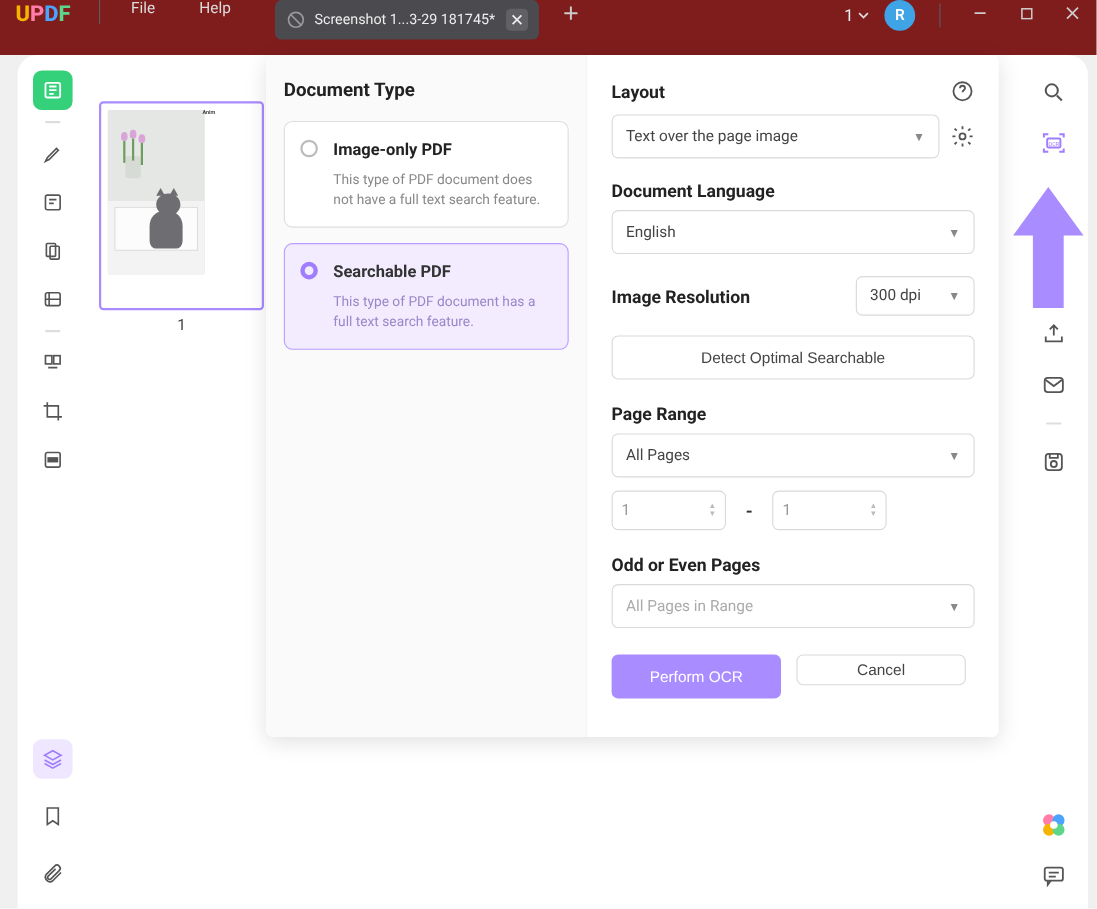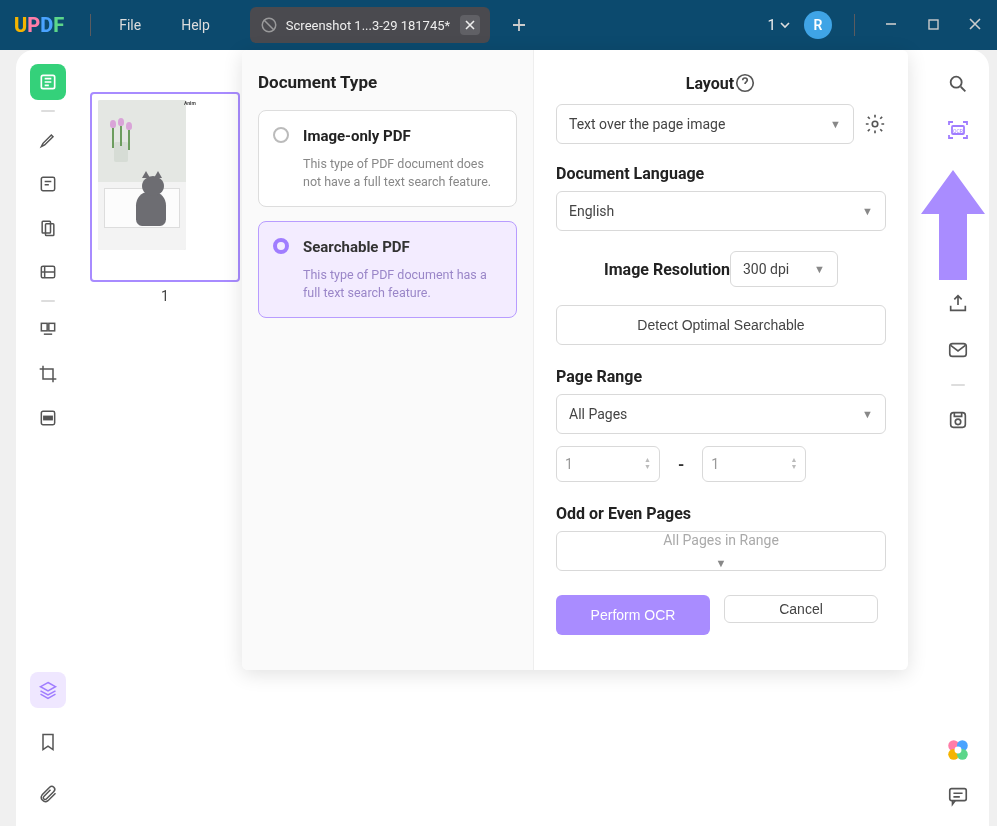--- a/index.html
+++ b/index.html
@@ -9,23 +9,23 @@
     background: #f0f0f0;
     width: 997px;
     height: 826px;
     overflow: hidden;
     position: relative;
   }
 
   
   .titlebar {
     height: 50px;
-    background: #0c4a6e;
+    background: #7f1d1d;
     display: flex;
-    align-items: center;
+    align-items: flex-start;
     color: #ddd;
     font-size: 14px;
     padding: 0 8px;
   }
   .logo {
     font-weight: 800;
     font-size: 20px;
     margin: 0 18px 0 6px;
   }
   .logo .u { color: #f5b400; }
@@ -128,31 +128,31 @@
     position:absolute; left:14px; top:16px; width:16px; height:16px; border-radius:50%;
     border:2px solid #bbb;
   }
   .doc-type.selected .radio { border:4px solid #a07dff; }
   .doc-type .dt-title { font-weight:700; font-size:15px; color:#222; margin-bottom:10px;}
   .doc-type.selected .dt-title { color:#333;}
   .doc-type .dt-desc { font-size:12.5px; color:#888; line-height:1.4; }
   .doc-type.selected .dt-desc { color:#9a86c8; }
 
   .panel-right { flex:1; padding:22px 22px; }
-  .row { display:flex; align-items:center; justify-content:center; margin-bottom:10px; }
+  .row { display:flex; align-items:center; justify-content:space-between; margin-bottom:10px; }
   .label { font-size:16px; font-weight:700; color:#222; }
   .help-icon, .gear-icon { width:22px; height:22px; color:#555; cursor:pointer; }
   .select {
     width:100%; height:40px; border:1px solid #d9d9d9; border-radius:6px; background:#fff;
     display:flex; align-items:center; padding:0 12px; font-size:14px; color:#444;
     justify-content:space-between; cursor:pointer; margin-bottom:20px;
   }
   .select .caret { color:#888; font-size:11px; }
   .select.small { width:108px; margin-bottom:0; height:36px; }
-  .select.disabled { color:#aaa;flex-direction:column; }
+  .select.disabled { color:#aaa; }
   .btn-outline {
     width:100%; height:40px; border:1px solid #d9d9d9; border-radius:6px; background:#fff;
     font-size:14px; color:#444; cursor:pointer; margin-bottom:22px;
   }
   .range-row { display:flex; align-items:center; gap:18px; margin-bottom:22px; }
   .stepper {
     width:104px; height:36px; border:1px solid #d9d9d9; border-radius:6px; background:#fff;
     display:flex; align-items:center; padding:0 8px; font-size:14px; color:#999;
     justify-content:space-between;
   }

